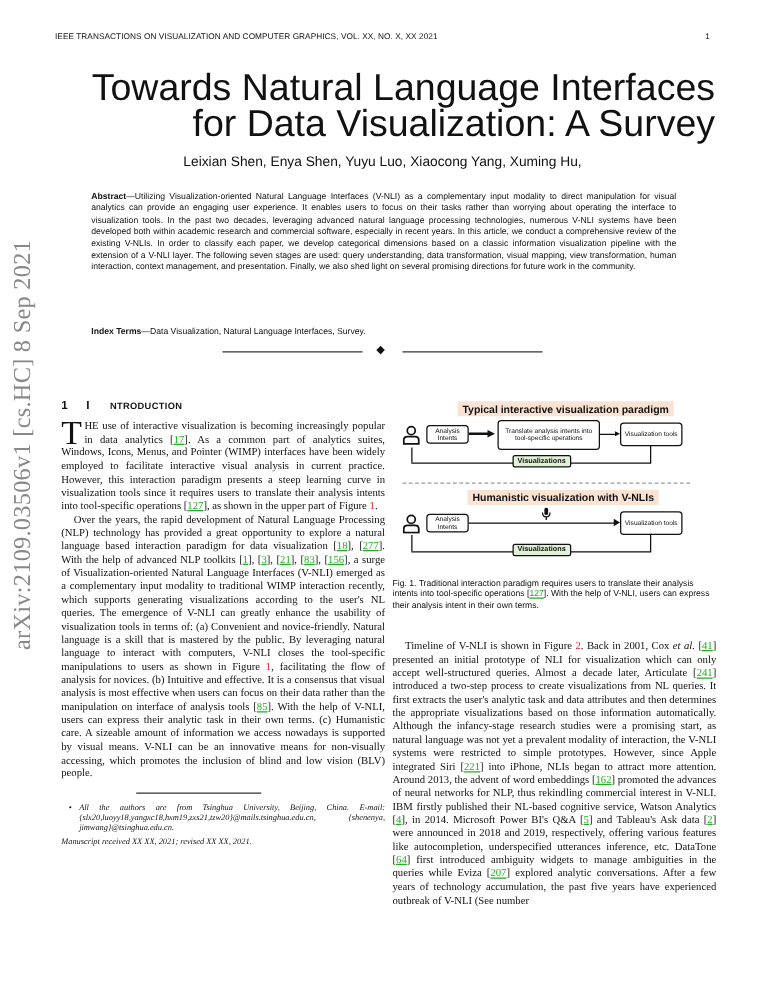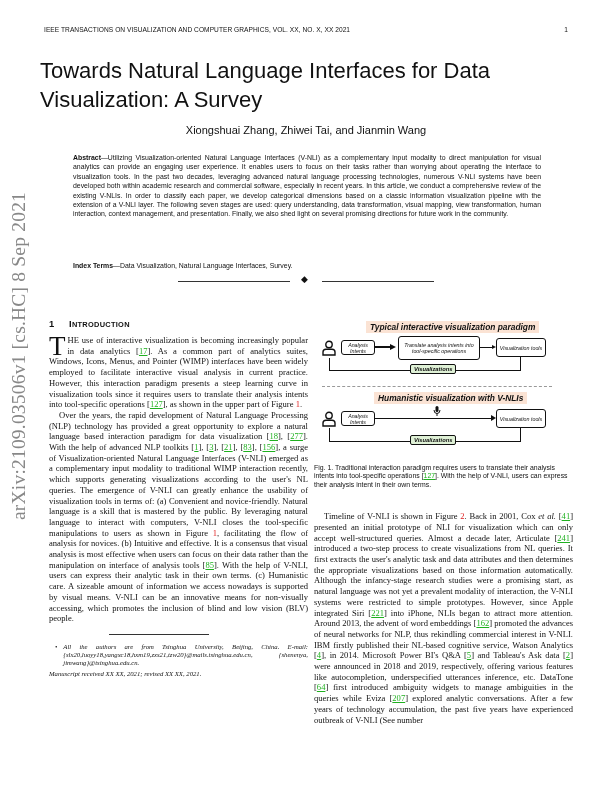--- a/index.html
+++ b/index.html
@@ -1,62 +1,62 @@
 <!DOCTYPE html>
 <html><head>
 <meta charset="utf-8">
 <style>
   html, body { margin:0; padding:0; background:#fff; }
   body { width:612px; height:792px; position:relative; overflow:hidden; color:#111; }
   .sans { font-family: "Liberation Sans", "DejaVu Sans", sans-serif; }
   .serif { font-family: "Liberation Serif", "DejaVu Serif", serif; }
   #running-head { position:absolute; left:44px; top:26px; width:524px; font-size:6.6px; letter-spacing:0.05px; }
   #running-head .pg { position:absolute; right:0; top:0; }
-  #title { position:absolute; left:40px; top:56px; width:532px; text-align:left; font-size:22px; line-height:29px; font-weight:normal; margin:0; }
+  #title { position:absolute; left:40px; top:56px; width:532px; text-align:right; font-size:30px; line-height:29px; font-weight:normal; margin:0; }
   #authors { position:absolute; left:40px; top:124px; width:532px; text-align:center; font-size:11px; line-height:13.5px; }
   #abstract { position:absolute; left:73px; top:153px; width:468px; font-size:6.9px; line-height:9.4px; text-align:justify; }
   #abstract b, #index-terms b { font-weight:bold; }
   #index-terms { position:absolute; left:73px; top:262px; width:468px; font-size:6.9px; }
   #sep { position:absolute; left:178px; top:277px; width:256px; height:8px; }
   #sep .l { position:absolute; left:0; top:3.5px; width:112px; height:0.7px; background:#333; }
   #sep .r { position:absolute; right:0; top:3.5px; width:112px; height:0.7px; background:#333; }
   #sep .d { position:absolute; left:123px; top:-2px; font-size:9px; line-height:9px; }
   #arxiv { position:absolute; left:8px; top:520px; transform:rotate(-90deg); transform-origin:0 0; font-size:19.5px; color:#888; white-space:nowrap; letter-spacing:0.2px; }
   #col-left { position:absolute; left:49px; top:318px; width:259px; }
   #col-right { position:absolute; left:314px; top:318px; width:259px; }
   .sec-head { font-size:9.4px; font-weight:bold; margin:0 0 6px 0; letter-spacing:0.3px; }
   .sec-head .num { display:inline-block; width:20px; }
-  .sec-head .sc { font-size:7.4px; }
+  .sec-head .sc { font-size:7.4px;padding-left:16px; }
   .p { font-size:8.55px; line-height:10.7px; text-align:justify; margin:0; }
   .p.indent { text-indent:10px; }
   .drop { float:left; font-size:27px; line-height:20px; margin:1px 2px 0 0; }
   .cite { color:#1fb01f;text-decoration:underline; }
   .ref { color:#e02020; }
   #fn-rule { width:100px; height:0.6px; background:#333; margin:10px auto 8px 60px; }
   .fn { font-size:6.7px; line-height:8.3px; font-style:italic; text-align:justify; }
   .fn-bullet { display:flex; gap:6px; padding-left:6px; }
-  #figure { position:relative; width:259px; height:140px;font-style:italic; }
+  #figure { position:relative; width:259px; height:140px; }
   .fig-band { position:absolute; background:#fbe3d4; font-weight:bold; font-size:8.4px; padding:1px 4px; }
   .box { position:absolute; border:1.2px solid #111; border-radius:3px; background:#fff; font-size:5.3px; line-height:6px; text-align:center; display:flex; align-items:center; justify-content:center; }
   .vis-box { position:absolute; border:1.2px solid #111; border-radius:2px; background:#dff1d6; font-size:5.8px; font-weight:bold; text-align:center; padding:1px 3px; }
   .line { position:absolute; background:#111; }
   .caption { font-size:6.9px; line-height:8.4px; margin:6px 0 0 0; }
 </style>
 </head>
 <body>
 
 <div id="running-head" class="sans">
   <span>IEEE TRANSACTIONS ON VISUALIZATION AND COMPUTER GRAPHICS, VOL. XX, NO. X, XX 2021</span>
   <span class="pg">1</span>
 </div>
 
 <h1 id="title" class="sans">Towards Natural Language Interfaces for Data Visualization: A Survey</h1>
 
 <div id="authors" class="sans">
-  <div>Xiongshuai Zhang, Zhiwei Tai, and Jianmin Wang</div>
+  <div>Leixian Shen, Enya Shen, Yuyu Luo, Xiaocong Yang, Xuming Hu,</div>
 </div>
 
 <div id="abstract" class="sans">
   <b>Abstract</b><span>—Utilizing Visualization-oriented Natural Language Interfaces (V-NLI) as a complementary input modality to direct manipulation for visual analytics can provide an engaging user experience. It enables users to focus on their tasks rather than worrying about operating the interface to visualization tools. In the past two decades, leveraging advanced natural language processing technologies, numerous V-NLI systems have been developed both within academic research and commercial software, especially in recent years. In this article, we conduct a comprehensive review of the existing V-NLIs. In order to classify each paper, we develop categorical dimensions based on a classic information visualization pipeline with the extension of a V-NLI layer. The following seven stages are used: query understanding, data transformation, visual mapping, view transformation, human interaction, context management, and presentation. Finally, we also shed light on several promising directions for future work in the community.</span>
 </div>
 
 <div id="index-terms" class="sans">
   <b>Index Terms</b><span>—Data Visualization, Natural Language Interfaces, Survey.</span>
 </div>
 

